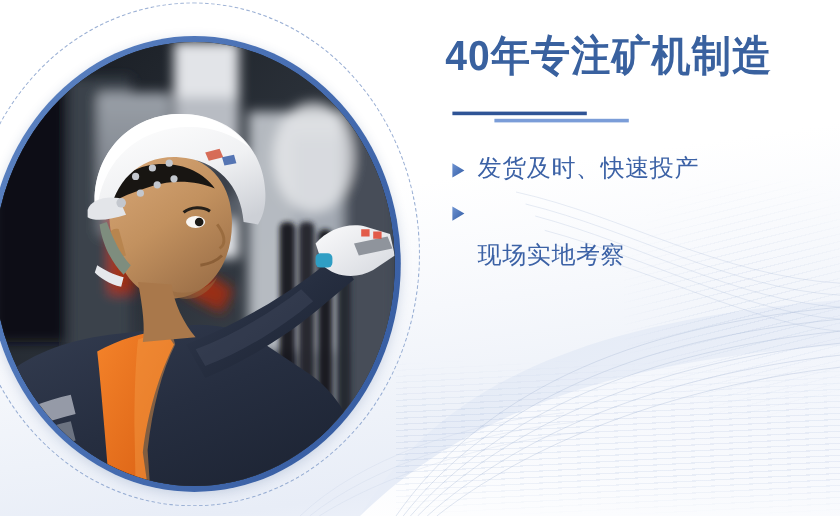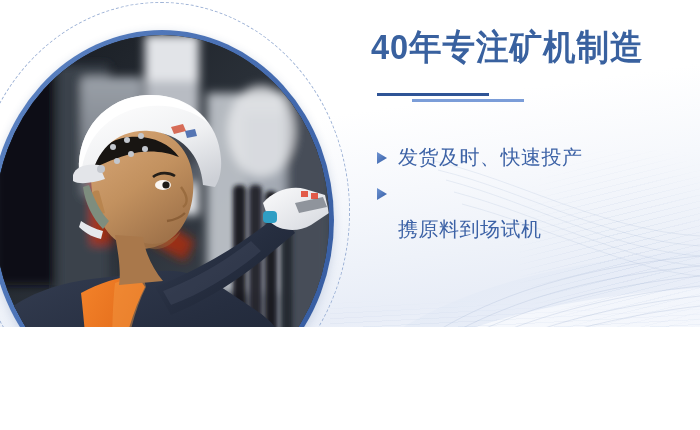--- a/index.html
+++ b/index.html
@@ -3,21 +3,21 @@
 <meta charset="utf-8">
 <style>
   * { margin:0; padding:0; box-sizing:border-box; }
   html, body {
     width:700px; height:430px;
     overflow:hidden;
     font-family:"Liberation Sans","DejaVu Sans",sans-serif;
   }
   #banner {
     position:relative;
-    width:700px; height:327px;
+    width:700px; height:430px;
     background:#86efac;
     overflow:hidden;
   }
 
   
   .bg-base {
     position:absolute; inset:0;
     background:
       linear-gradient(172deg,
         #ffffff 0%,
@@ -116,21 +116,21 @@
   }
   .rule-b {
     position:absolute;
     left:38px; top:99px;
     width:112px; height:3px;
     background:#7b9dd8;
   }
 
   .bullet-list {
     position:absolute;
-    left:0; top:140px;
+    left:0; top:124px;
     width:326px;
     text-align:right;
   }
   .bullet-row {
     display:flex;
     align-items:flex-start;
     margin-bottom:2px;
   }
   .bullet-icon {
     flex:0 0 auto;
@@ -373,26 +373,33 @@
                 <linearGradient id="tg2" x1="0" y1="0" x2="1" y2="1">
               <stop offset="0%" stop-color="#6f94d2"></stop>
                   <stop offset="100%" stop-color="#315ba4"></stop>
             </linearGradient>
               </defs>
             <path d="M3,2 L13,8 L3,14 Z" fill="url(#tg2)"></path>
           </svg>
         </span>
       </div>
 
-
-
       <div class="bullet-row">
         <span class="bullet-icon blank">
           <svg width="16" height="16" viewBox="0 0 16 16">
             <path d="M3,2 L13,8 L3,14 Z" fill="#315ba4"></path>
           </svg>
         </span>
-        <span class="bullet-text">携原料到场试机</span>
+        <span class="bullet-text">现场实地考察</span>
+      </div>
+
+
+      <div class="bullet-row">
+        <span class="bullet-icon blank">
+          <svg width="16" height="16" viewBox="0 0 16 16">
+            <path d="M3,2 L13,8 L3,14 Z" fill="#315ba4"></path>
+          </svg>
+        </span>
       </div>
 
     </div>
   </div>
 </div>
 
 </body></html>

